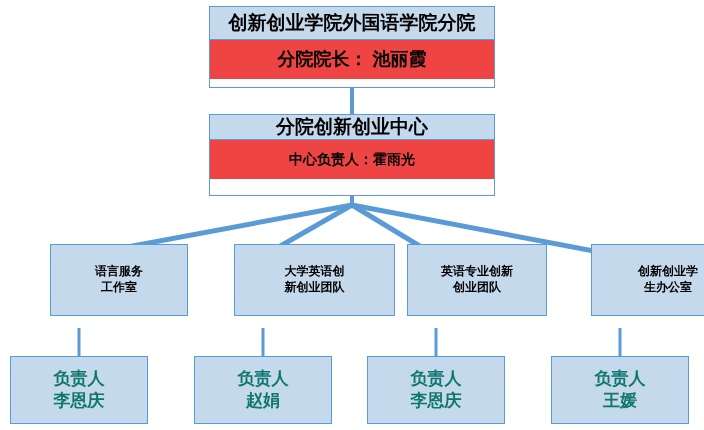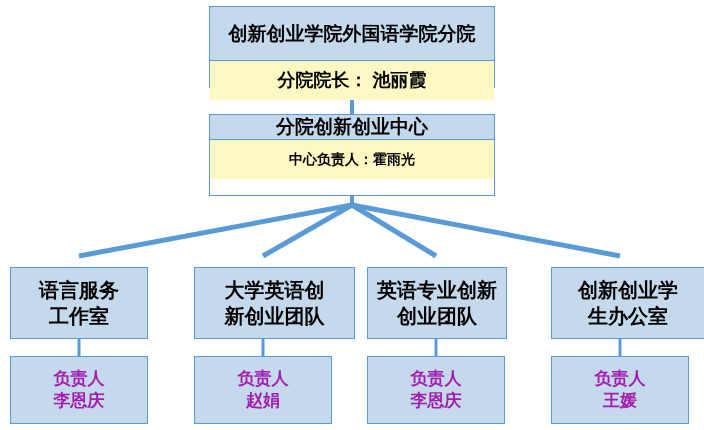--- a/index.html
+++ b/index.html
@@ -40,40 +40,40 @@
     display: flex;
     align-items: center;
     justify-content: center;
     text-align: center;
     font-weight: bold;
     line-height: 1.25;
     border-bottom: 1px solid #5b9bd5;
   }
   .node .body {
     box-sizing: border-box;
-    background: #fef9c3;
+    background: #ef4444;
     color: #000000;
     display: flex;
     align-items: center;
     justify-content: center;
     text-align: left;
     font-weight: bold;
     line-height: 1.25;
     white-space: pre-line;
   }
 
   
   #node-root {
     left: 209px;
     top: 6px;
     width: 286px;
     height: 82px;
   }
   #node-root .head {
-    height: 54px;
+    height: 33px;
     font-size: 19px;
   }
   #node-root .body {
     height: 39px;
     font-size: 18px;
   }
 
   
   #node-center {
     left: 209px;
@@ -95,33 +95,34 @@
     position: absolute;
     box-sizing: border-box;
     border: 1px solid #5b9bd5;
     background: #c5d9ec;
     color: #000000;
     display: flex;
     align-items: center;
     justify-content: center;
     text-align: center;
     font-weight: bold;
-    font-size: 20px;
+    font-size: 12px;
     line-height: 1.3;
     white-space: pre-line;
-    top: 267px;
+    top: 244px;
     height: 72px;
     z-index: 2;
+    margin-left: 40px;
   }
   .leaf-body {
     position: absolute;
     box-sizing: border-box;
     border: 1px solid #5b9bd5;
     background: #c5d9ec;
-    color: #a21caf;
+    color: #0f766e;
     display: flex;
     align-items: center;
     justify-content: center;
     text-align: center;
     font-weight: bold;
     font-size: 17px;
     line-height: 1.3;
     white-space: pre-line;
     top: 356px;
     height: 68px;

